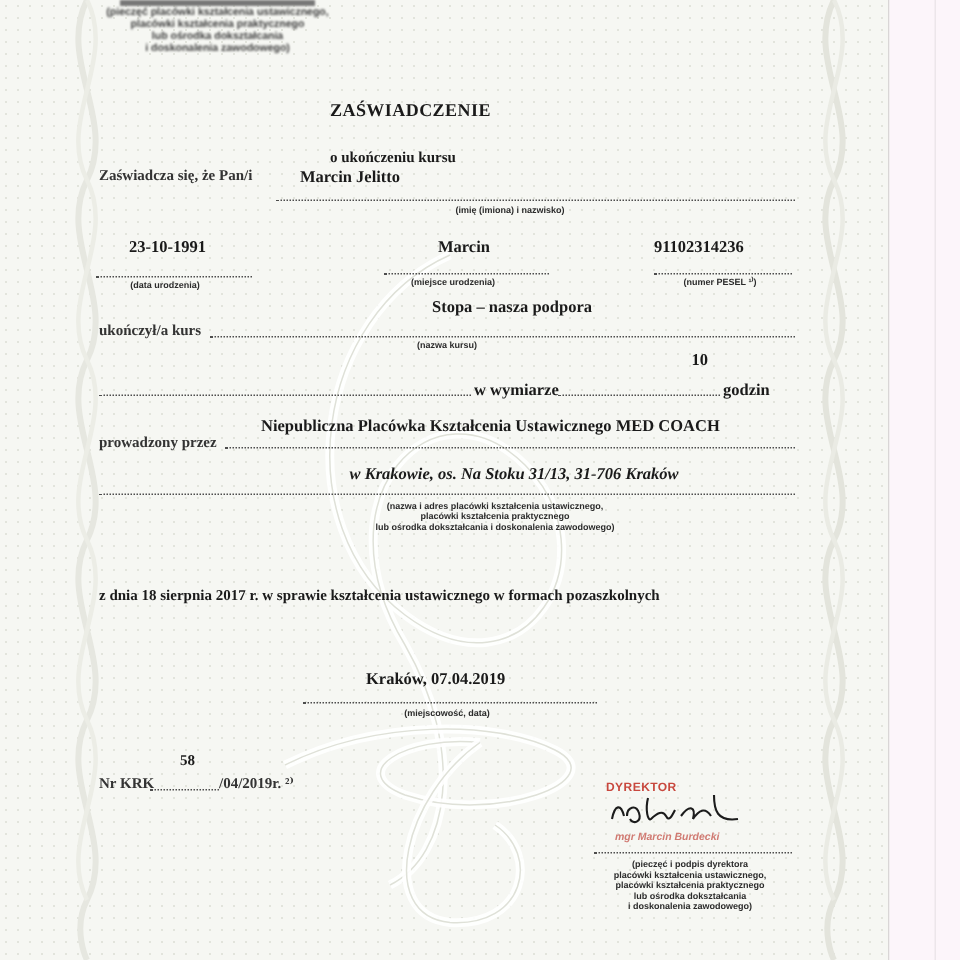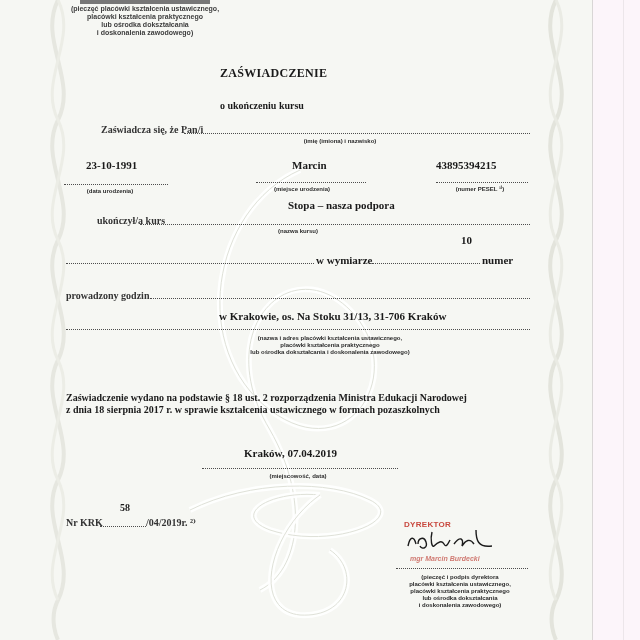--- a/index.html
+++ b/index.html
@@ -80,60 +80,61 @@
     <div class="bar"></div>
     <div>(pieczęć placówki kształcenia ustawicznego,</div>
     <div>placówki kształcenia praktycznego</div>
     <div>lub ośrodka dokształcania</div>
     <div>i doskonalenia zawodowego)</div>
   </div>
 
   <div class="abs center title" style="left:220px; top:66px; width:160px;">ZAŚWIADCZENIE</div>
   <div class="abs center subtitle" style="left:220px; top:80px; width:160px;">o ukończeniu kursu</div>
 
-  <div class="abs label" style="left:66px; top:124px;margin-left:35px;">Zaświadcza się, że Pan/i</div>
+  <div class="abs center value" style="left:200px; top:112px; width:280px;">Marcin Jelitto</div>
+  <div class="abs label" style="left:66px; top:112px;">Zaświadcza się, że Pan/i</div>
   <div class="dots" style="left:184px; top:133px; width:346px;"></div>
   <div class="caption" style="left:280px; top:138px; width:120px;">(imię (imiona) i nazwisko)</div>
 
   <div class="abs value" style="left:86px; top:159px; font-weight:bold;">23-10-1991</div>
   <div class="dots" style="left:64px; top:184px; width:104px;"></div>
   <div class="caption" style="left:70px; top:188px; width:80px;">(data urodzenia)</div>
 
   <div class="abs value" style="left:292px; top:159px;">Marcin</div>
   <div class="dots" style="left:256px; top:182px; width:110px;"></div>
   <div class="caption" style="left:262px; top:186px; width:80px;">(miejsce urodzenia)</div>
 
-  <div class="abs value" style="left:436px; top:159px;">43895394215</div>
+  <div class="abs value" style="left:436px; top:159px;">91102314236</div>
   <div class="dots" style="left:436px; top:182px; width:92px;"></div>
   <div class="caption" style="left:440px; top:186px; width:80px;">(numer PESEL ¹⁾)</div>
 
   <div class="abs value" style="left:288px; top:199px;">Stopa – nasza podpora</div>
-  <div class="abs label" style="left:66px; top:215px;padding-left:31px;">ukończył/a kurs</div>
+  <div class="abs label" style="left:66px; top:215px;">ukończył/a kurs</div>
   <div class="dots" style="left:140px; top:224px; width:390px;"></div>
   <div class="caption" style="left:268px; top:228px; width:60px;">(nazwa kursu)</div>
 
   <div class="abs value" style="left:461px; top:234px;">10</div>
   <div class="dots" style="left:66px; top:263px; width:248px;"></div>
   <div class="abs value" style="left:316px; top:254px;">w wymiarze</div>
   <div class="dots" style="left:372px; top:263px; width:108px;"></div>
-  <div class="abs value" style="left:482px; top:254px;">numer</div>
+  <div class="abs value" style="left:482px; top:254px;">godzin</div>
 
-  <div class="abs label" style="left:66px; top:290px;">prowadzony godzin</div>
+  <div class="abs value" style="left:174px; top:278px;">Niepubliczna Placówka Kształcenia Ustawicznego MED COACH</div>
+  <div class="abs label" style="left:66px; top:290px;">prowadzony przez</div>
   <div class="dots" style="left:150px; top:298px; width:380px;"></div>
 
-  <div class="abs value" style="left:219px; top:310px;">w Krakowie, os. Na Stoku 31/13, 31-706 Kraków</div>
+  <div class="abs value" style="left:233px; top:310px;font-style:italic;">w Krakowie, os. Na Stoku 31/13, 31-706 Kraków</div>
   <div class="dots" style="left:66px; top:329px; width:464px;"></div>
   <div class="caption" style="left:230px; top:335px; width:200px;">
     <div>(nazwa i adres placówki kształcenia ustawicznego,</div>
     <div>placówki kształcenia praktycznego</div>
     <div>lub ośrodka dokształcania i doskonalenia zawodowego)</div>
   </div>
 
   <div class="abs legal" style="left:66px; top:392px; width:470px;">
-    <div>Zaświadczenie wydano na podstawie § 18 ust. 2 rozporządzenia Ministra Edukacji Narodowej</div>
     <div>z dnia 18 sierpnia  2017 r. w sprawie kształcenia ustawicznego w formach pozaszkolnych</div>
   </div>
 
   <div class="abs value" style="left:244px; top:447px;">Kraków, 07.04.2019</div>
   <div class="dots" style="left:202px; top:468px; width:196px;"></div>
   <div class="caption" style="left:258px; top:473px; width:80px;">(miejscowość, data)</div>
 
   <div class="abs value" style="left:120px; top:502px; font-size:10px;">58</div>
   <div class="abs label" style="left:66px; top:517px;">Nr KRK</div>
   <div class="dots" style="left:100px; top:526px; width:46px;"></div>

